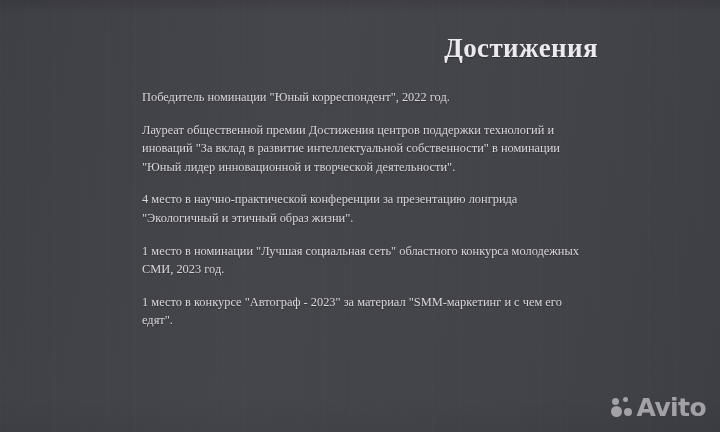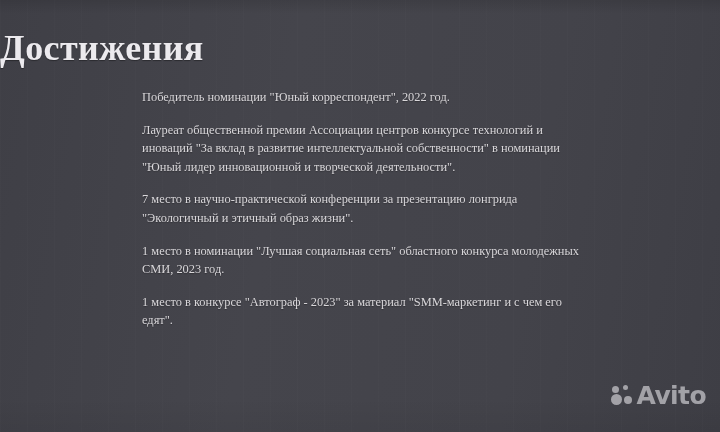--- a/index.html
+++ b/index.html
@@ -41,24 +41,24 @@
       rgba(0,0,0,0.0) 27px
     );
     opacity: 0.9;
   }
 
   .title {
     position: absolute;
     top: 32px;
     left: 0;
     width: 598px;
-    text-align: left;
+    text-align: right;
     font-family: "Liberation Serif", "DejaVu Serif", serif;
     font-weight: 700;
-    font-size: 36px;
+    font-size: 27px;
     line-height: 32px;
     letter-spacing: 0.4px;
     color: #eceaee;
     text-shadow: 0 1px 1px rgba(0,0,0,0.35);
     white-space: nowrap;
   }
 
   .body-block {
     position: absolute;
     left: 142px;
@@ -73,21 +73,21 @@
     line-height: 18.6px;
     color: #d9d7da;
     text-shadow: 0 1px 1px rgba(0,0,0,0.28);
   }
   .para:last-child { margin-bottom: 0; }
 
   
   .watermark {
     position: absolute;
     right: 14px;
-    bottom: 24px;
+    bottom: 12px;
     display: flex;
     align-items: center;
     gap: 4px;
     opacity: 0.72;
   }
   .wm-dots {
     position: relative;
     width: 22px;
     height: 21px;
     flex: 0 0 auto;
@@ -114,22 +114,22 @@
 </style>
 </head>
 <body>
 
 <div id="slide">
 
   <div class="title">Достижения</div>
 
   <div class="body-block">
     <p class="para">Победитель номинации "Юный корреспондент", 2022 год.</p>
-    <p class="para">Лауреат общественной премии Ассоциации центров конкурсе технологий и иноваций "За вклад в развитие интеллектуальной собственности" в номинации "Юный лидер инновационной и творческой деятельности".</p>
-    <p class="para">7 место в научно-практической конференции за презентацию лонгрида "Экологичный и этичный образ жизни".</p>
+    <p class="para">Лауреат общественной премии Достижения центров поддержки технологий и иноваций "За вклад в развитие интеллектуальной собственности" в номинации "Юный лидер инновационной и творческой деятельности".</p>
+    <p class="para">4 место в научно-практической конференции за презентацию лонгрида "Экологичный и этичный образ жизни".</p>
     <p class="para">1 место в номинации "Лучшая социальная сеть" областного конкурса молодежных СМИ, 2023 год.</p>
     <p class="para">1 место в конкурсе "Автограф - 2023" за материал "SMM-маркетинг и с чем его едят".</p>
   </div>
 
   <div class="watermark">
     <span class="wm-dots">
       <span class="d-med"></span>
       <span class="d-small"></span>
       <span class="d-big"></span>
       <span class="d-mid"></span>

